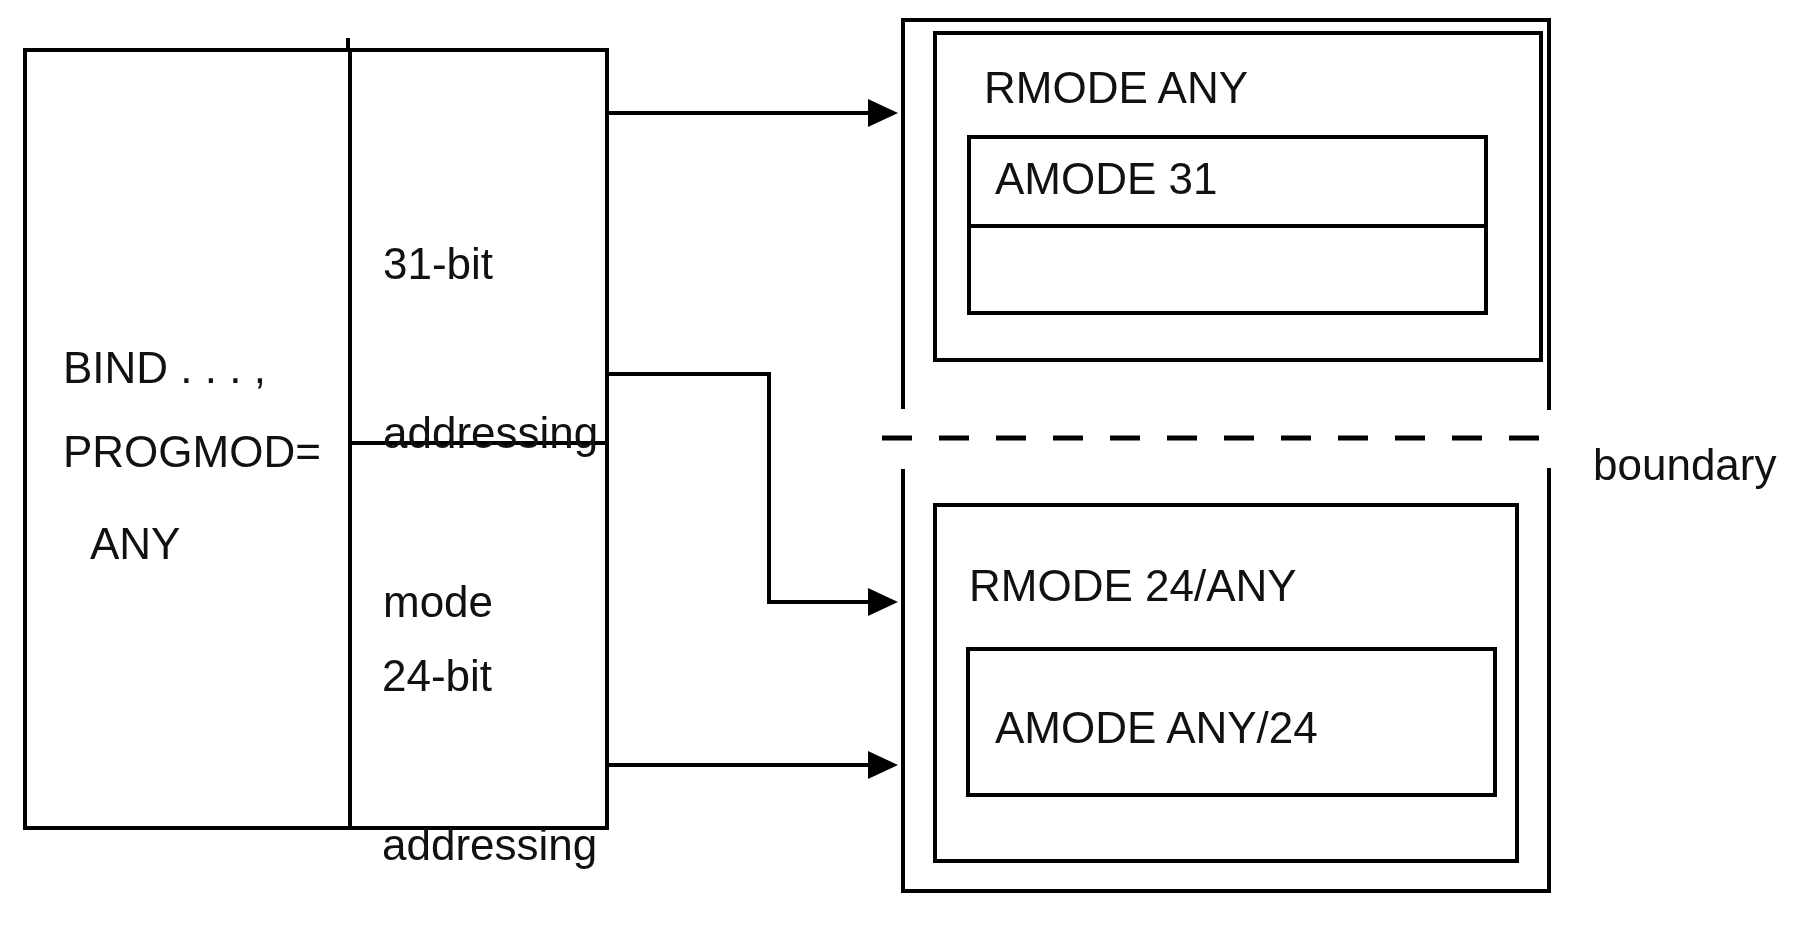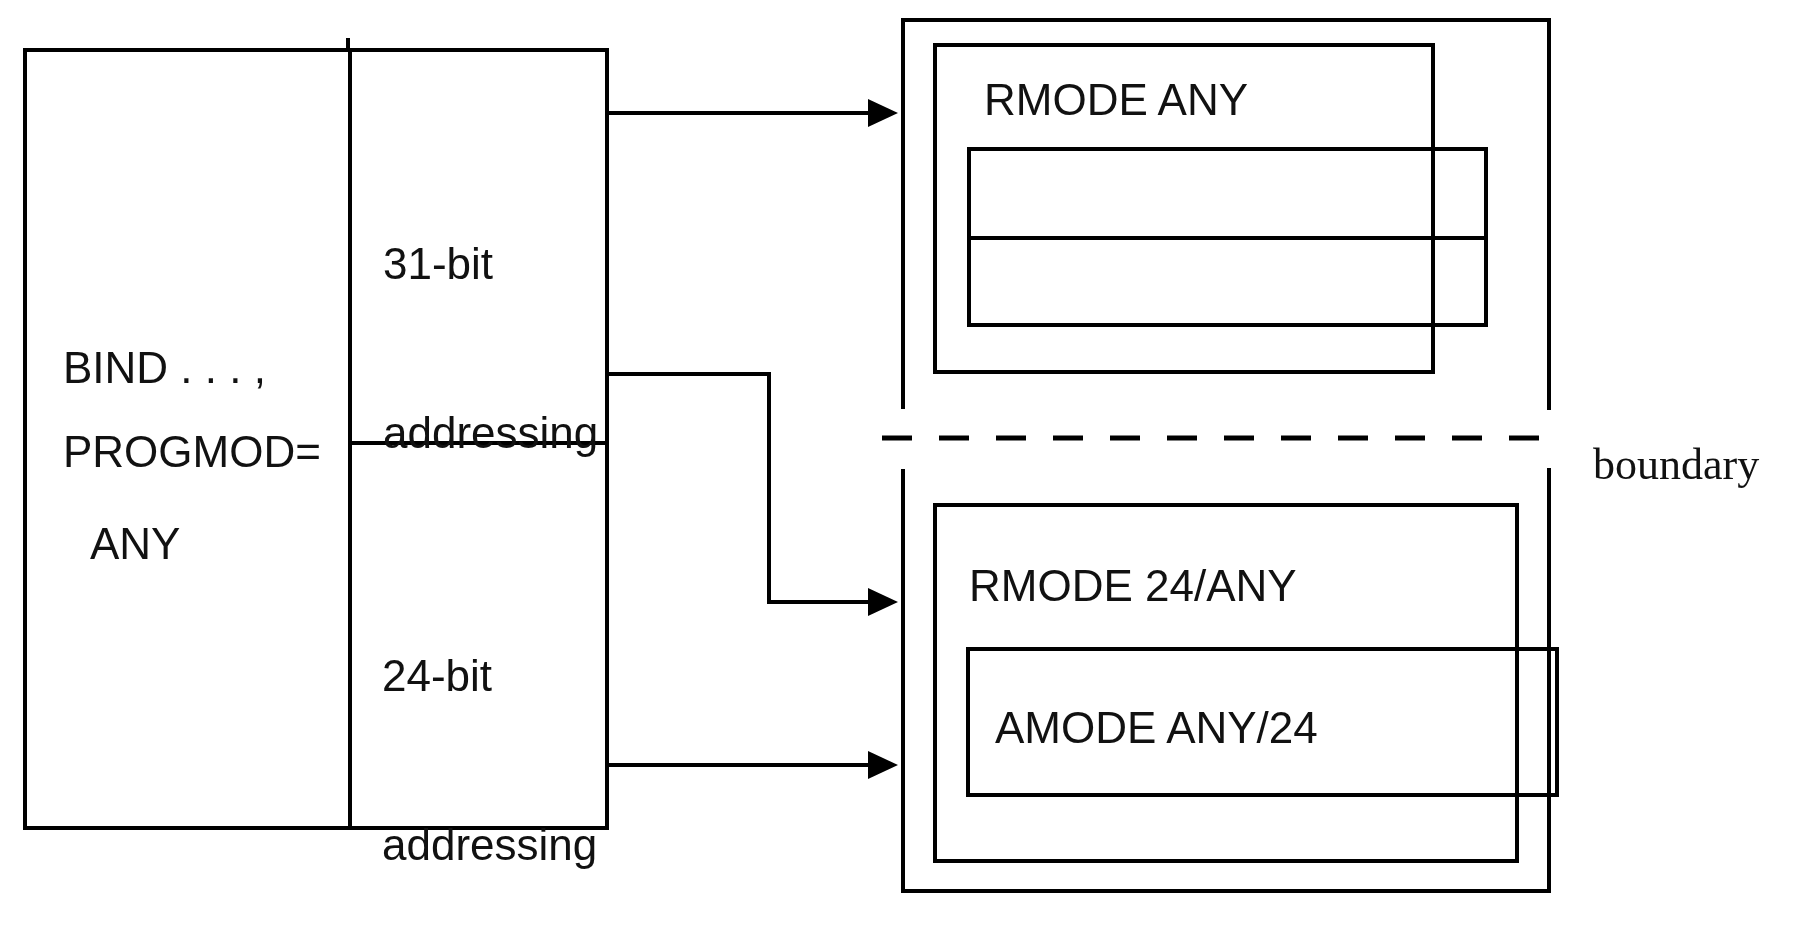--- a/index.html
+++ b/index.html
@@ -55,48 +55,50 @@
 
     <div class="hline" style="left:321px; right:0; top:389px;"></div>
 
     <div class="txt" style="left:36px; top:288px;">BIND . . . ,</div>
     <div class="txt" style="left:36px; top:372px;">PROGMOD=</div>
     <div class="txt" style="left:63px; top:428px;margin-top:36px;">ANY</div>
 
     <div class="txt stack" style="left:356px; top:71px;">
       <div>31-bit</div>
       <div>addressing</div>
+      <div>mode</div>
     </div>
 
     <div class="txt stack" style="left:355px; top:483px;">
       <div>24-bit</div>
       <div>addressing</div>
       
     </div>
   </div>
 
   <div class="vline" style="left:346px; top:38px; height:14px;"></div>
 
-  <div class="box" style="left:933px; top:43px; width:502px; height:331px;">
+  <div class="box" style="left:933px; top:31px; width:610px; height:331px;">
     <div class="txt" style="left:47px; top:25px;">RMODE ANY</div>
 
     <div class="box" style="left:30px; top:100px; width:521px; height:180px;">
       <div class="hline" style="left:0; right:0; top:85px;"></div>
+      <div class="txt" style="left:24px; top:12px;">AMODE 31</div>
     </div>
   </div>
 
   <div class="box" style="left:933px; top:503px; width:586px; height:360px;padding-left:36px;">
     <div class="txt" style="left:32px; top:51px;">RMODE 24/ANY</div>
 
-    <div class="box" style="left:29px; top:140px; width:593px; height:150px;">
+    <div class="box" style="left:29px; top:140px; width:531px; height:150px;">
       <div class="txt" style="left:25px; top:49px;">AMODE ANY/24</div>
     </div>
   </div>
 
-  <div class="txt" style="left:1593px; top:437px;font-family:Liberation Serif, serif;">boundary</div>
+  <div class="txt" style="left:1593px; top:437px;">boundary</div>
 
   <svg class="overlay" width="1798" height="934" viewBox="0 0 1798 934">
 
     <path d="M903 409 V20 H1549 V410" fill="none" stroke="#000000" stroke-width="4"></path>
 
     <path d="M903 469 V891 H1549 V468" fill="none" stroke="#000000" stroke-width="4"></path>
 
     <line x1="882" y1="438" x2="1565" y2="438" stroke="#000000" stroke-width="5" stroke-dasharray="30 27"></line>
 
     <line x1="609" y1="113" x2="870" y2="113" stroke="#000000" stroke-width="4"></line>

